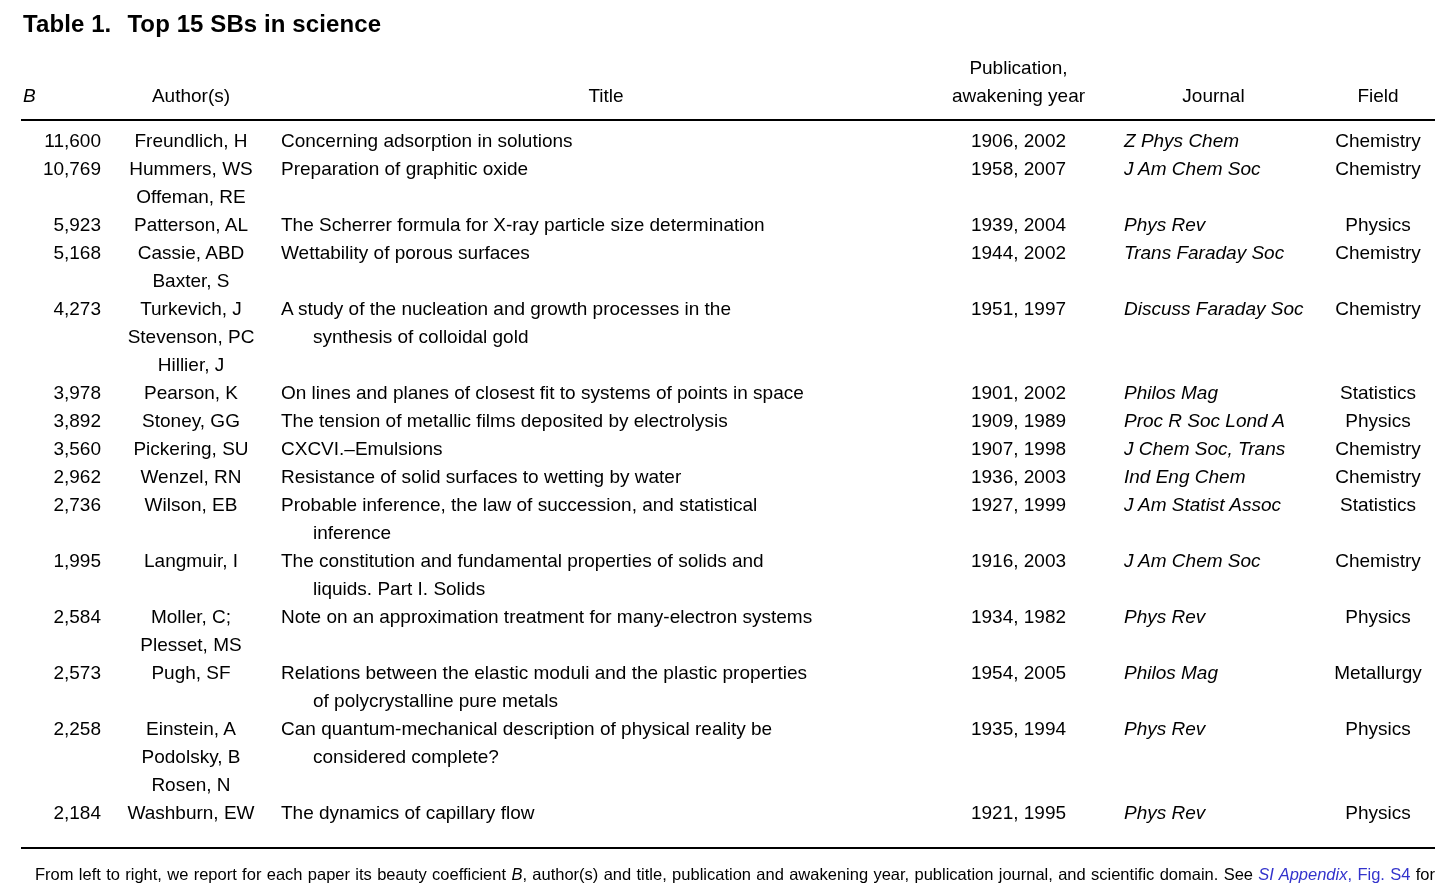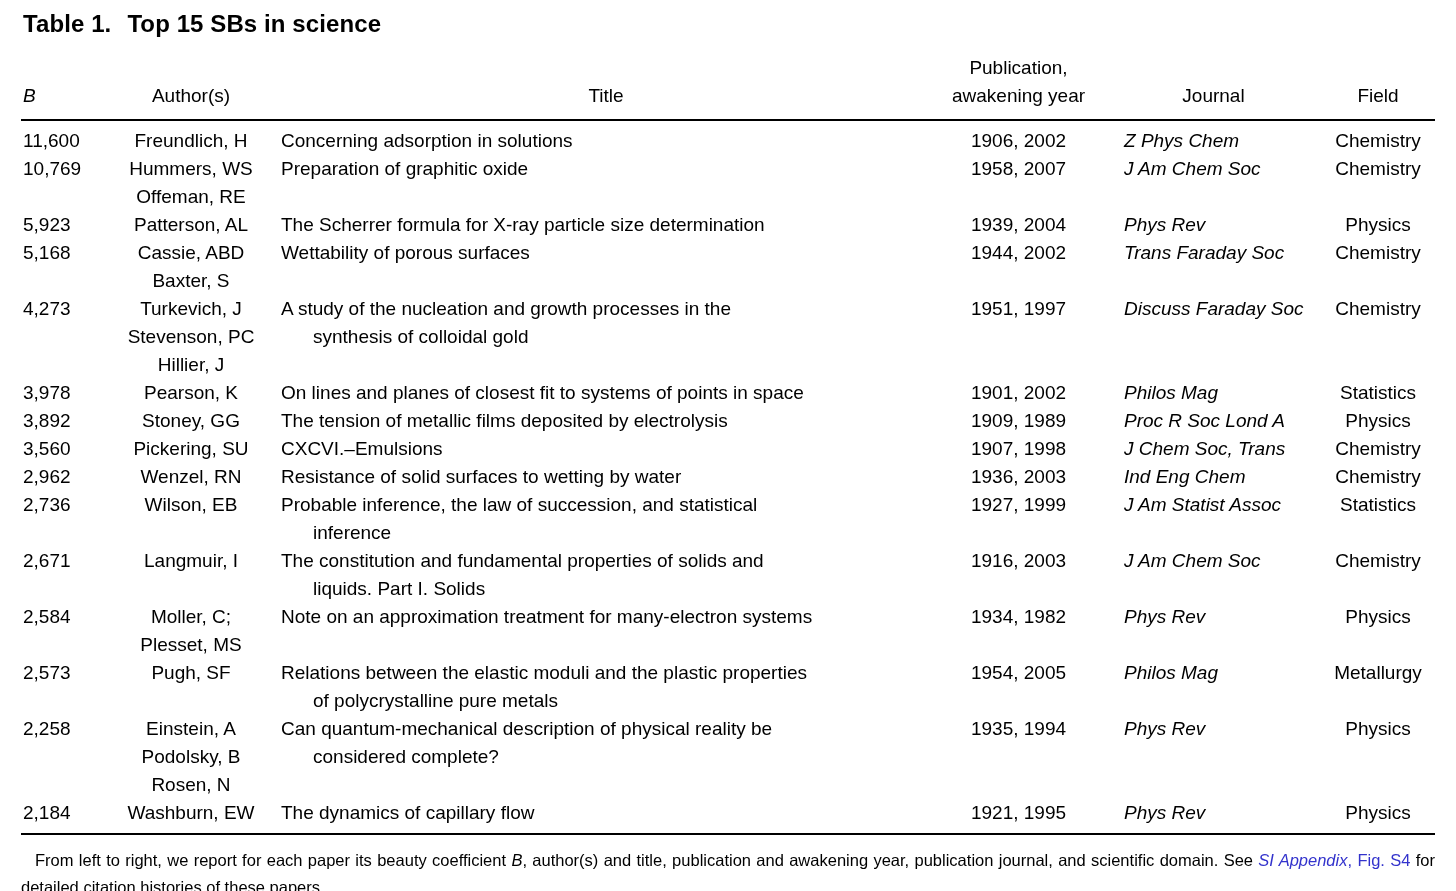--- a/index.html
+++ b/index.html
@@ -47,22 +47,22 @@
     padding:14px 0 9px 0;
     border-bottom:2px solid var(--text);
   }
   th.h-b{text-align:left;font-style:italic;padding-left:2px;}
   th.h-authors, th.h-title, th.h-pub, th.h-journal, th.h-field{text-align:center;}
   tbody td{
     vertical-align:top;
     padding:0;
   }
   tbody tr:first-child td{padding-top:6px;}
-  tbody tr:last-child td{padding-bottom:6px;}
-  td.b-cell{text-align:left;padding-left:2px;margin-top:8px;}
+  tbody tr:last-child td{padding-bottom:20px;}
+  td.b-cell{text-align:right;padding-left:2px;margin-top:8px;}
   td.authors-cell{text-align:center;}
   td.title-cell{text-align:left;}
   .title-line.cont{margin-left:32px;}
   td.pub-cell{text-align:center;white-space:nowrap;}
   td.journal-cell{text-align:left;font-style:italic;padding-left:18px;}
   td.field-cell{text-align:center;}
   .footnote{
     margin-top:12px;
     font-size:16.5px;
     line-height:27px;
@@ -225,21 +225,21 @@
           </td>
       <td class="title-cell">
             <div class="title-line">Probable inference, the law of succession, and statistical</div>
             <div class="title-line cont">inference</div>
           </td>
       <td class="pub-cell">1927, 1999</td>
       <td class="journal-cell">J Am Statist Assoc</td>
       <td class="field-cell">Statistics</td>
     </tr>
         <tr>
-      <td class="b-cell">2,671</td>
+      <td class="b-cell">1,995</td>
       <td class="authors-cell">
             <div class="author-line">Langmuir, I</div>
           </td>
       <td class="title-cell">
             <div class="title-line">The constitution and fundamental properties of solids and</div>
             <div class="title-line cont">liquids. Part I. Solids</div>
           </td>
       <td class="pub-cell">1916, 2003</td>
       <td class="journal-cell">J Am Chem Soc</td>
       <td class="field-cell">Chemistry</td>

